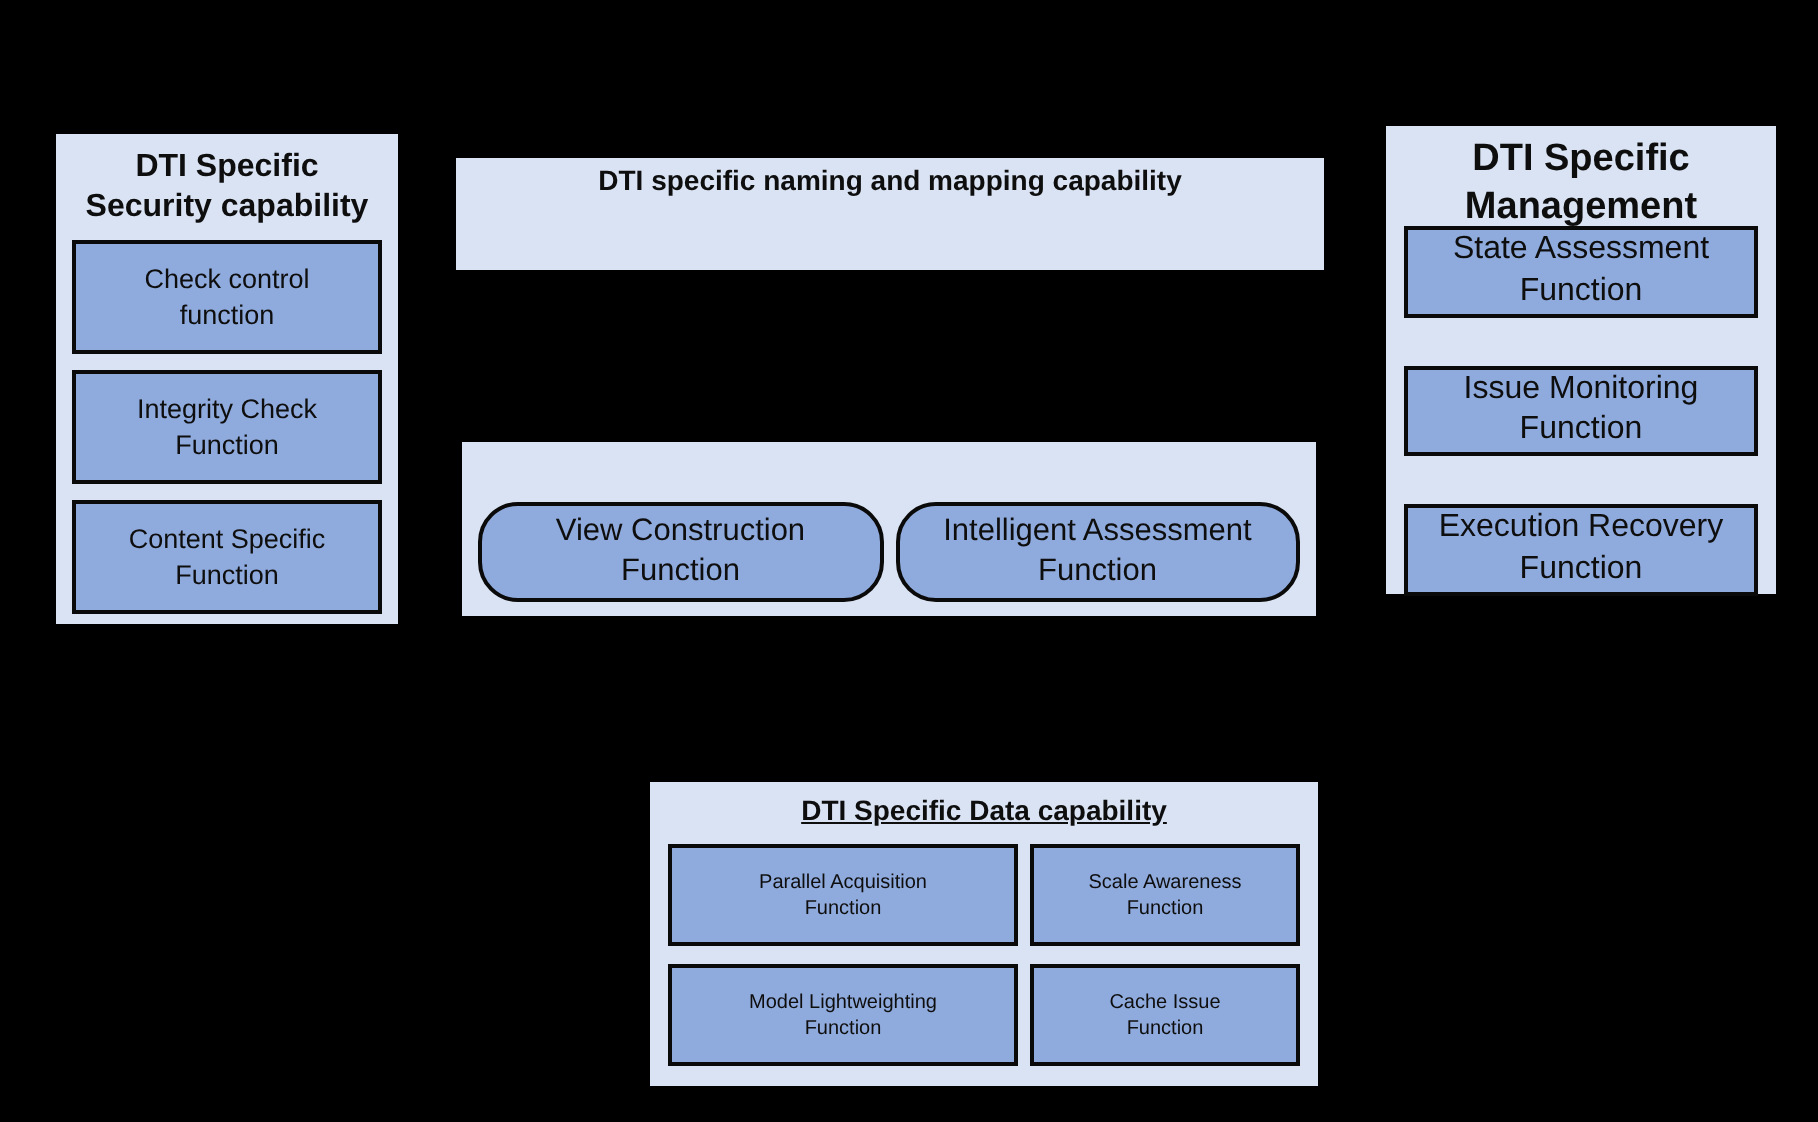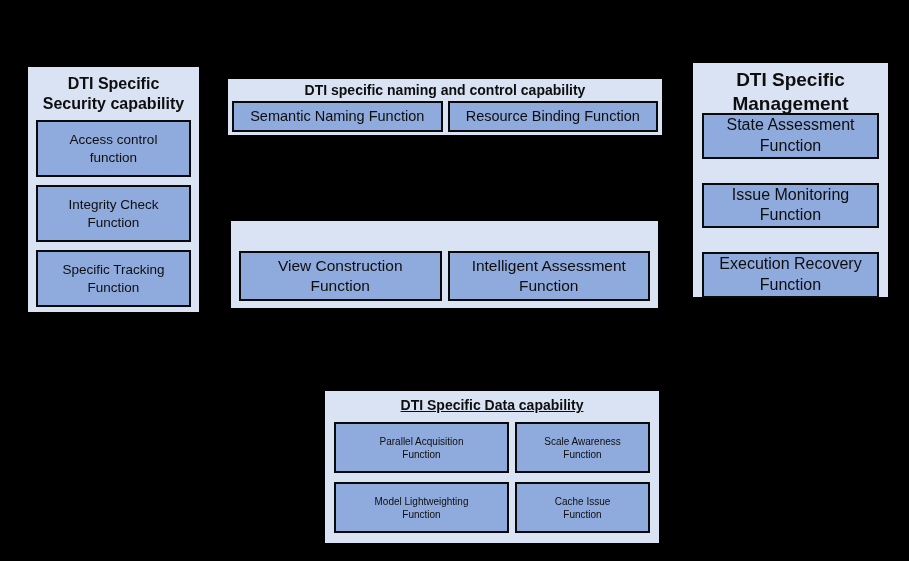--- a/index.html
+++ b/index.html
@@ -53,21 +53,21 @@
   
   .g-naming { left: 227px; top: 78px; width: 436px; height: 58px; }
   .g-naming .group-title { padding-top: 3px; font-size: 14px; }
   .g-naming .group-body { inset: 22px 4px 3px; flex-direction: row; gap: 5px; }
   .g-naming .item { flex: 1; font-size: 14.5px; }
 
   
   .g-control { left: 230px; top: 220px; width: 429px; height: 89px; }
   .g-control .group-title { padding-top: 5px; font-size: 15px; }
   .g-control .group-body { inset: 30px 8px 7px; flex-direction: row; gap: 6px; }
-  .g-control .item { flex: 1; font-size: 15.5px; }
+  .g-control .item { flex: 1; font-size: 15.5px; border-radius: 20px; }
 
   
   .g-management { left: 692px; top: 62px; width: 197px; height: 236px; }
   .g-management .group-title { padding-top: 5px; font-size: 19px; }
   .g-management .group-body { inset: 50px 9px 6px; flex-direction: column; gap: 24px; }
   .g-management .item { flex: 1; font-size: 16px; }
 
   
   .g-data { left: 324px; top: 390px; width: 336px; height: 154px; }
   .g-data .group-title { padding-top: 6px; font-size: 14px; text-decoration: underline; }
@@ -81,35 +81,31 @@
 </style>
 </head>
 <body>
 
 <div class="canvas">
 
   <section class="group g-security">
     <h2 class="group-title">DTI Specific
 Security capability</h2>
     <div class="group-body">
-      <div class="item">Access control
+      <div class="item">Check control
 function</div>
       <div class="item">Integrity Check
 Function</div>
-      <div class="item">Specific Tracking
+      <div class="item">Content Specific
 Function</div>
     </div>
   </section>
 
   <section class="group g-naming">
-    <h2 class="group-title">DTI specific naming and control capability</h2>
-    <div class="group-body">
-      <div class="item">Semantic Naming Function</div>
-      <div class="item">Resource Binding Function</div>
-    </div>
+    <h2 class="group-title">DTI specific naming and mapping capability</h2>
   </section>
 
   <section class="group g-control">
     <div class="group-body">
       <div class="item">View Construction
 Function</div>
       <div class="item">Intelligent Assessment
 Function</div>
     </div>
   </section>

